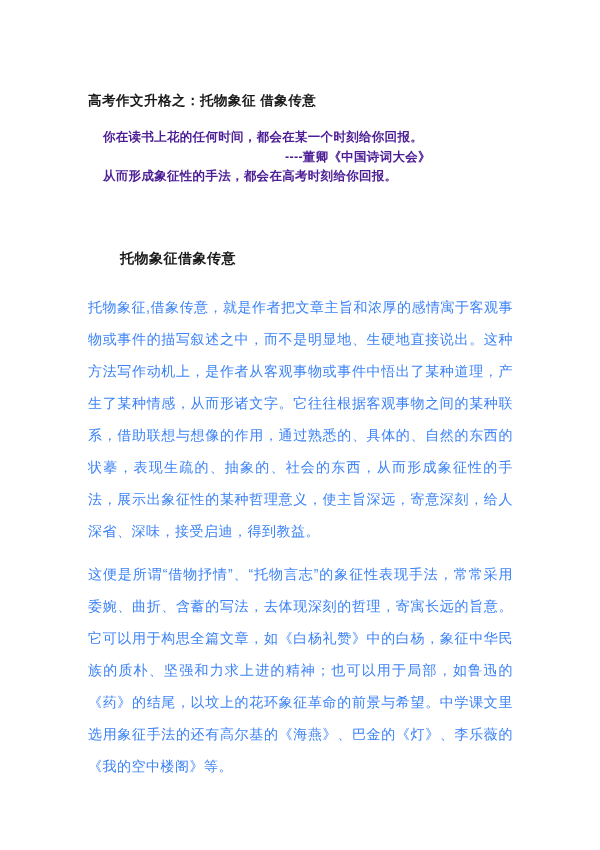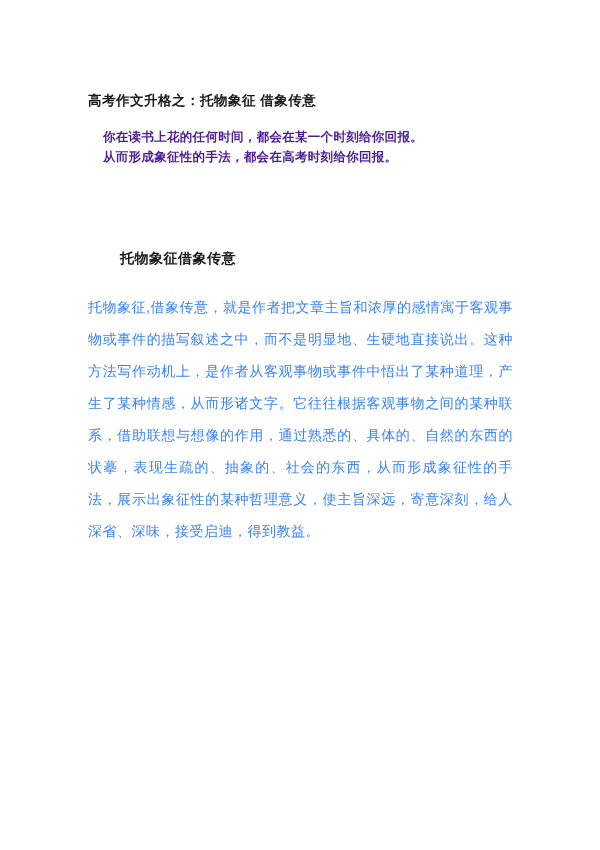--- a/index.html
+++ b/index.html
@@ -81,22 +81,24 @@
 </style>
 </head>
 <body>
 
 <div class="page">
 
   <div class="doc-title">高考作文升格之：托物象征 借象传意</div>
 
   <div class="epigraph">
     <div class="ep-quote">你在读书上花的任何时间，都会在某一个时刻给你回报。</div>
+    <div class="ep-attr">----董卿《中国诗词大会》</div>
     <div class="ep-quote">从而形成象征性的手法，都会在高考时刻给你回报。</div>
   </div>
 
   <div class="section-heading">托物象征借象传意</div>
 
   <div class="body-text">
     <p>托物象征,借象传意，就是作者把文章主旨和浓厚的感情寓于客观事物或事件的描写叙述之中，而不是明显地、生硬地直接说出。这种方法写作动机上，是作者从客观事物或事件中悟出了某种道理，产生了某种情感，从而形诸文字。它往往根据客观事物之间的某种联系，借助联想与想像的作用，通过熟悉的、具体的、自然的东西的状摹，表现生疏的、抽象的、社会的东西，从而形成象征性的手法，展示出象征性的某种哲理意义，使主旨深远，寄意深刻，给人深省、深味，接受启迪，得到教益。</p>
+    <p>这便是所谓“借物抒情”、“托物言志”的象征性表现手法，常常采用委婉、曲折、含蓄的写法，去体现深刻的哲理，寄寓长远的旨意。它可以用于构思全篇文章，如《白杨礼赞》中的白杨，象征中华民族的质朴、坚强和力求上进的精神；也可以用于局部，如鲁迅的《药》的结尾，以坟上的花环象征革命的前景与希望。中学课文里选用象征手法的还有高尔基的《海燕》、巴金的《灯》、李乐薇的《我的空中楼阁》等。</p>
   </div>
 
 </div>
 
 </body></html>

